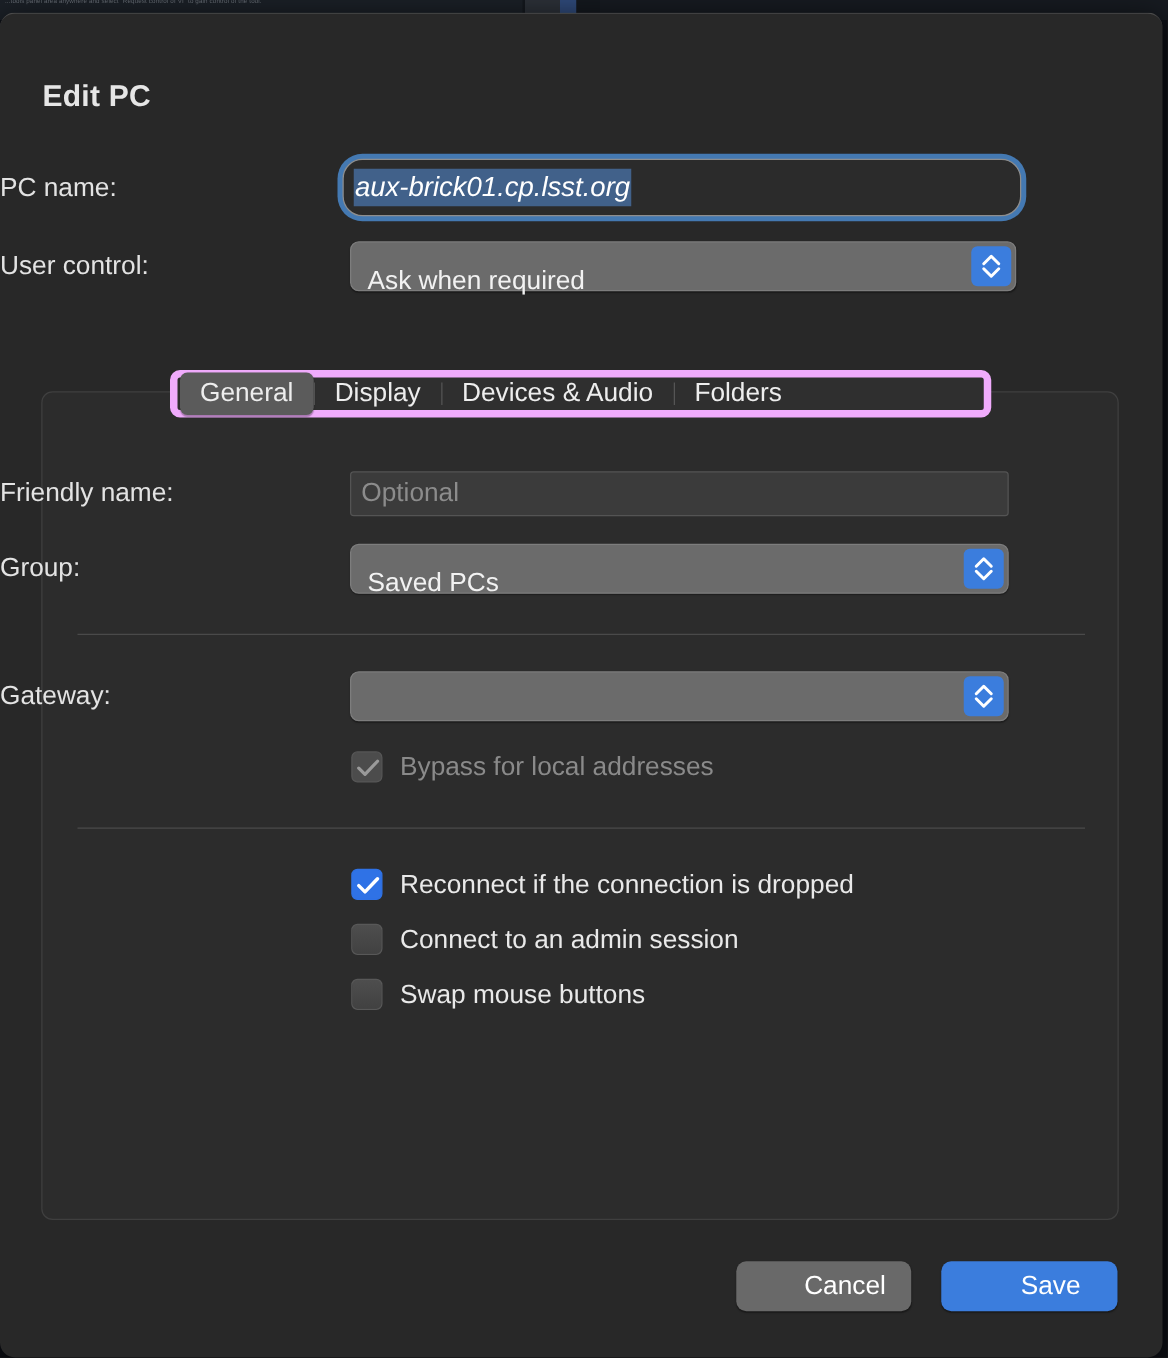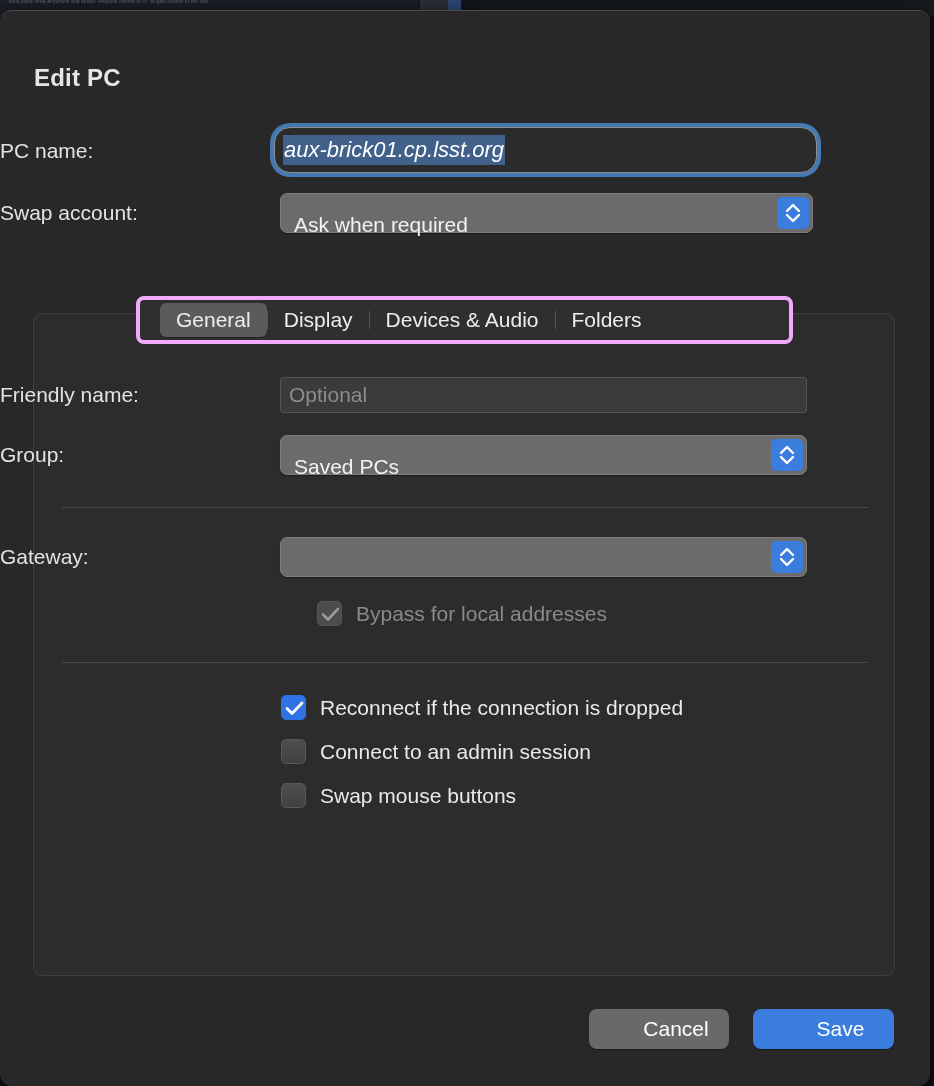--- a/index.html
+++ b/index.html
@@ -141,25 +141,25 @@
     justify-content: center;
   }
   .stepper svg { display: block; }
 
   
   #tabbar {
     position: absolute;
     left: 136px; top: 285px;
     width: 657px; height: 38px;
     background: #2f2f2f;
-    border: 4px solid #f0abfc;
+    border: 6px solid #f0abfc;
     border-radius: 8px;
     display: flex;
     align-items: center;
-    padding: 20px;
+    padding: 2px;
   }
   .tab {
     position: relative;
     height: 34px;
     line-height: 34px;
     padding: 0 16px;
     font-size: 21px;
     color: #ededed;
     border-radius: 6px;
     white-space: nowrap;
@@ -253,21 +253,21 @@
 
 <div id="dialog">
 
   <div class="title">Edit PC</div>
 
   <div class="row-label" style="left:0px; top:128px; width:258px;">PC name:</div>
   <div id="pcname-wrap">
     <div id="pcname-text">aux-brick01.cp.lsst.org</div>
   </div>
 
-  <div class="row-label" style="left:0px; top:190px; width:258px;">Swap account:</div>
+  <div class="row-label" style="left:0px; top:190px; width:258px;">User control:</div>
   <div class="popup" style="left:280px; top:182px; width:533px;">
     <div class="pv">Ask when required</div>
     <div class="stepper">
       <svg width="20" height="24" viewBox="0 0 20 24">
         <path d="M4 10 L10 4 L16 10" fill="none" stroke="#fff" stroke-width="2.4" stroke-linecap="round" stroke-linejoin="round"></path>
         <path d="M4 14 L10 20 L16 14" fill="none" stroke="#fff" stroke-width="2.4" stroke-linecap="round" stroke-linejoin="round"></path>
       </svg>
     </div>
   </div>
 
@@ -305,21 +305,21 @@
   <div class="row-label" style="left:0px; top:534px; width:258px;">Gateway:</div>
   <div class="popup" style="left:280px; top:526px; width:527px;">
     <div class="stepper">
       <svg width="20" height="24" viewBox="0 0 20 24">
         <path d="M4 10 L10 4 L16 10" fill="none" stroke="#fff" stroke-width="2.4" stroke-linecap="round" stroke-linejoin="round"></path>
         <path d="M4 14 L10 20 L16 14" fill="none" stroke="#fff" stroke-width="2.4" stroke-linecap="round" stroke-linejoin="round"></path>
       </svg>
     </div>
   </div>
 
-  <div class="cbrow" style="left:281px; top:590px;margin-left:36px;">
+  <div class="cbrow" style="left:281px; top:590px;">
     <div class="cbox disabled-on">
       <svg width="19" height="17" viewBox="0 0 19 17">
         <path d="M2 8.5 L7 13.5 L17 3" fill="none" stroke="#9a9a9a" stroke-width="2.6" stroke-linecap="round" stroke-linejoin="round"></path>
       </svg>
     </div>
     <div class="cblabel dim">Bypass for local addresses</div>
   </div>
 
   <div class="cbrow" style="left:281px; top:684px;">
     <div class="cbox on">

